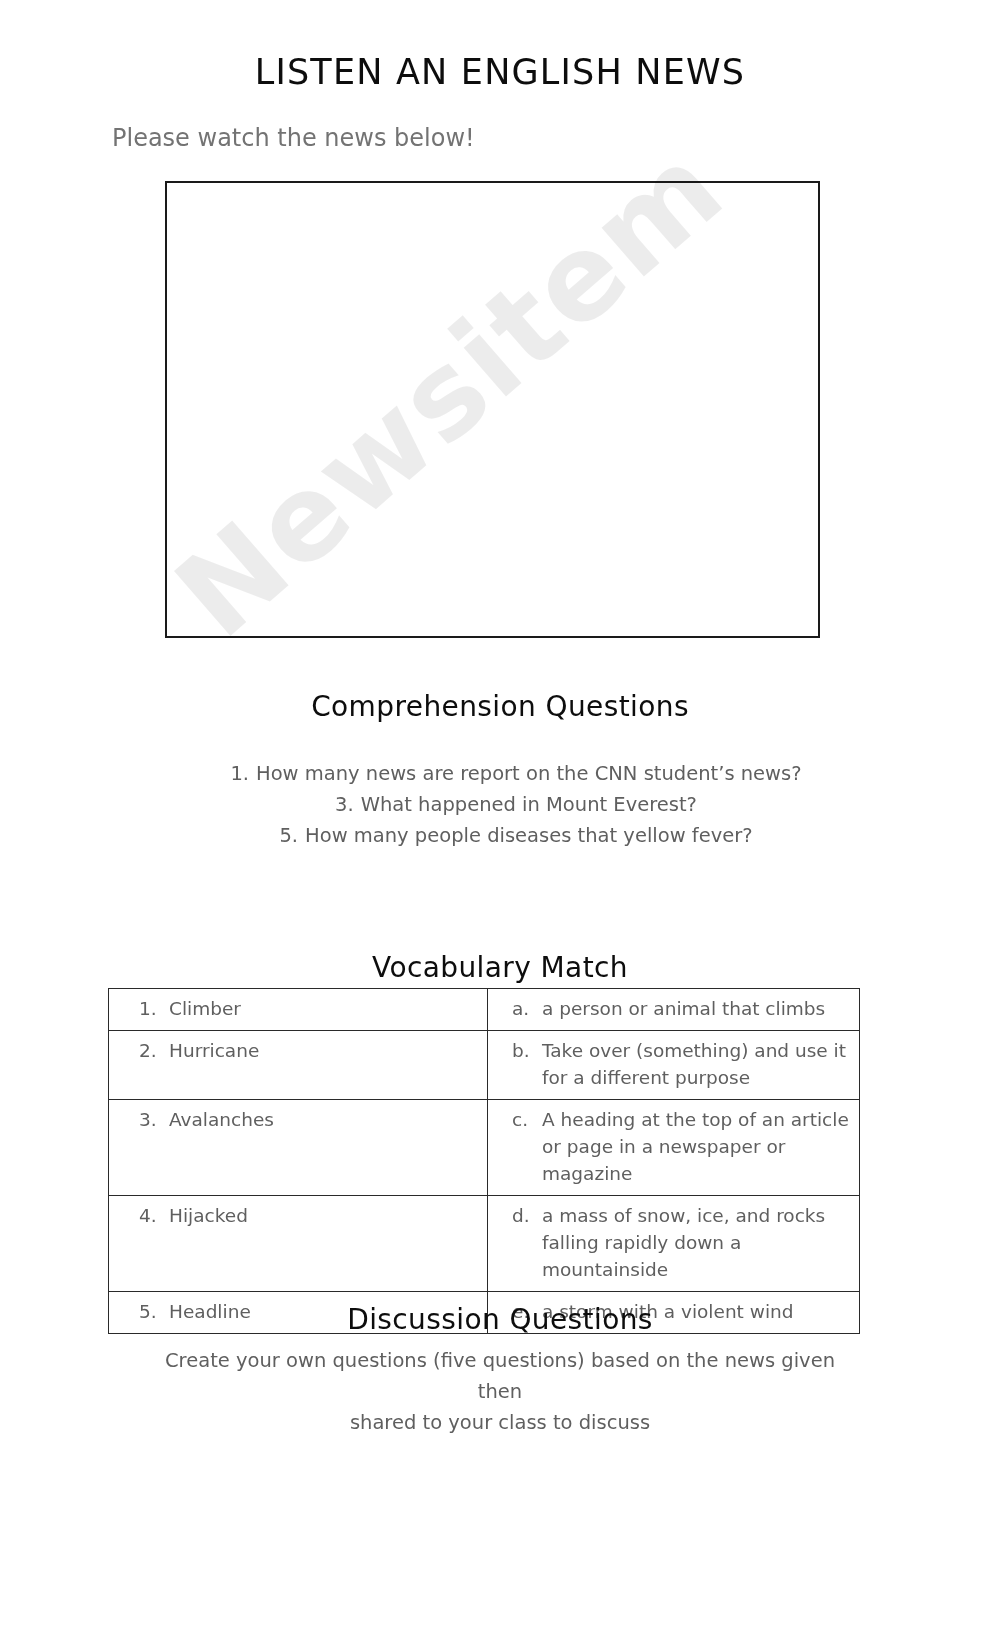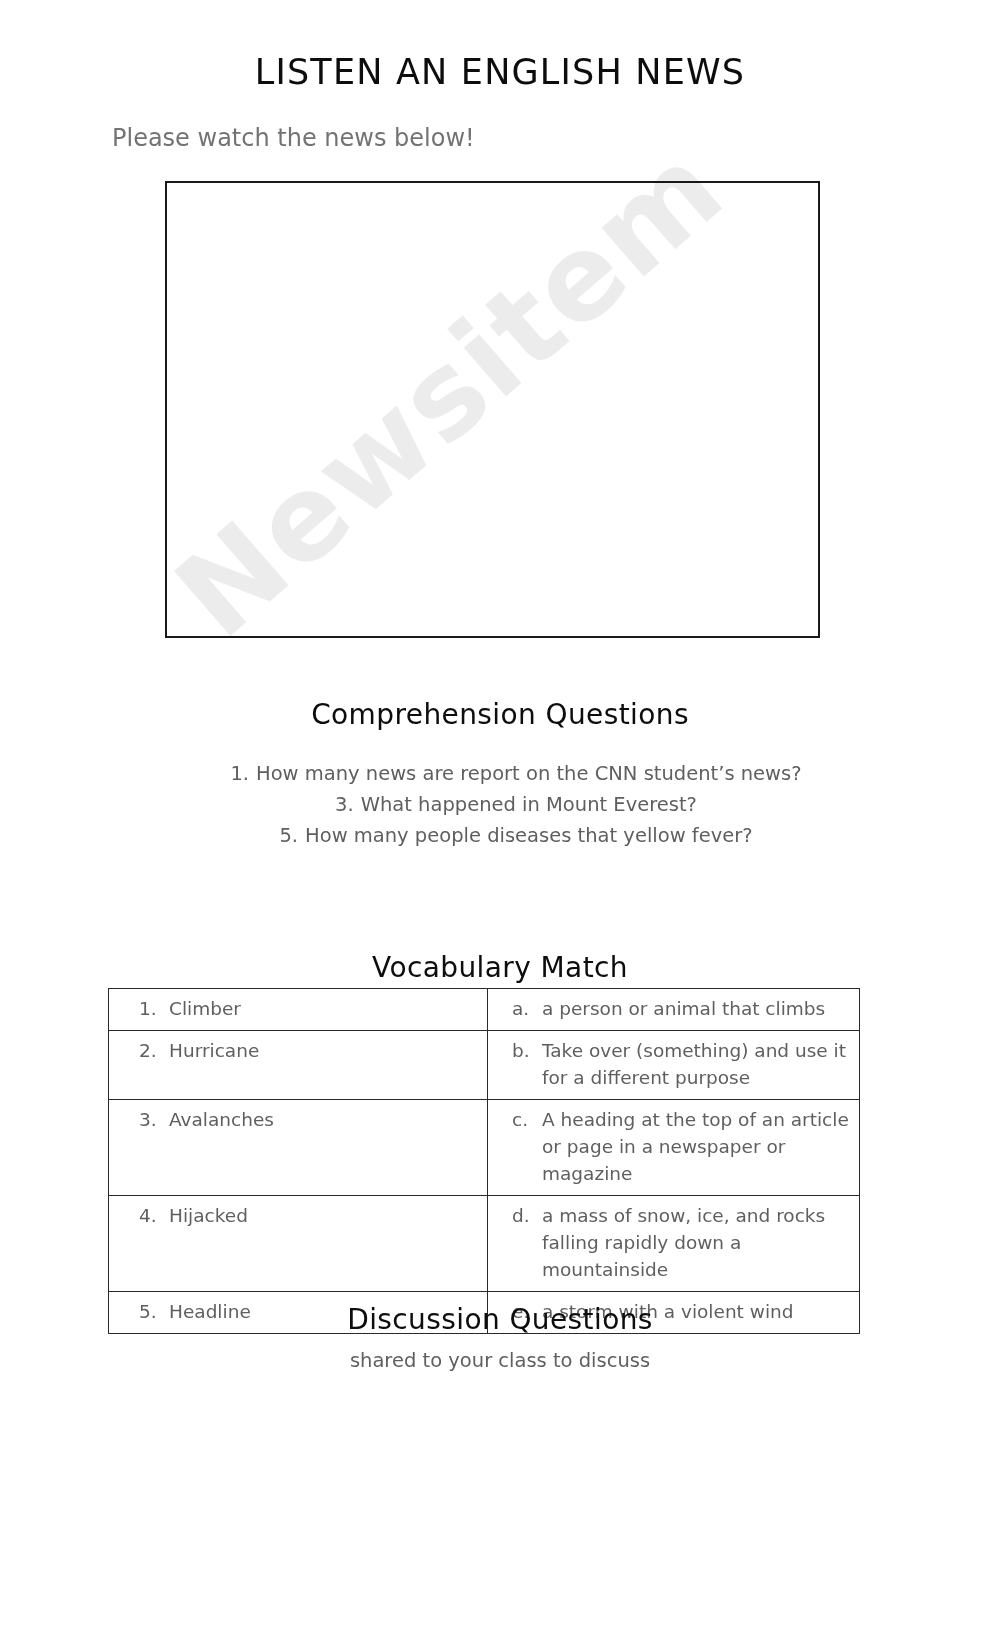--- a/index.html
+++ b/index.html
@@ -85,21 +85,21 @@
   .section-heading {
     position: absolute;
     width: 1000px;
     left: 0;
     text-align: center;
     font-size: 28px;
     font-weight: 400;
     color: #0d0d0d;
     letter-spacing: 0.4px;
   }
-  .sh-comprehension { top: 690px; margin-top: 8px; }
+  .sh-comprehension { top: 690px; }
   .sh-vocabulary   { top: 951px; }
   .sh-discussion   { top: 1303px; }
 
   
   .comp-list {
     position: absolute;
     left: 0;
     top: 742px;
     width: 1000px;
     margin: 16px;
@@ -254,16 +254,17 @@
             <span class="def-text">a storm with a violent wind</span>
           </div>
         </td>
       </tr>
     </tbody>
   </table>
 
   <div class="section-heading sh-discussion">Discussion Questions</div>
 
   <div class="discussion-body">
+    <div>Create your own questions (five questions) based on the news given then</div>
     <div>shared to your class to discuss</div>
   </div>
 
 </div>
 
 </body></html>

